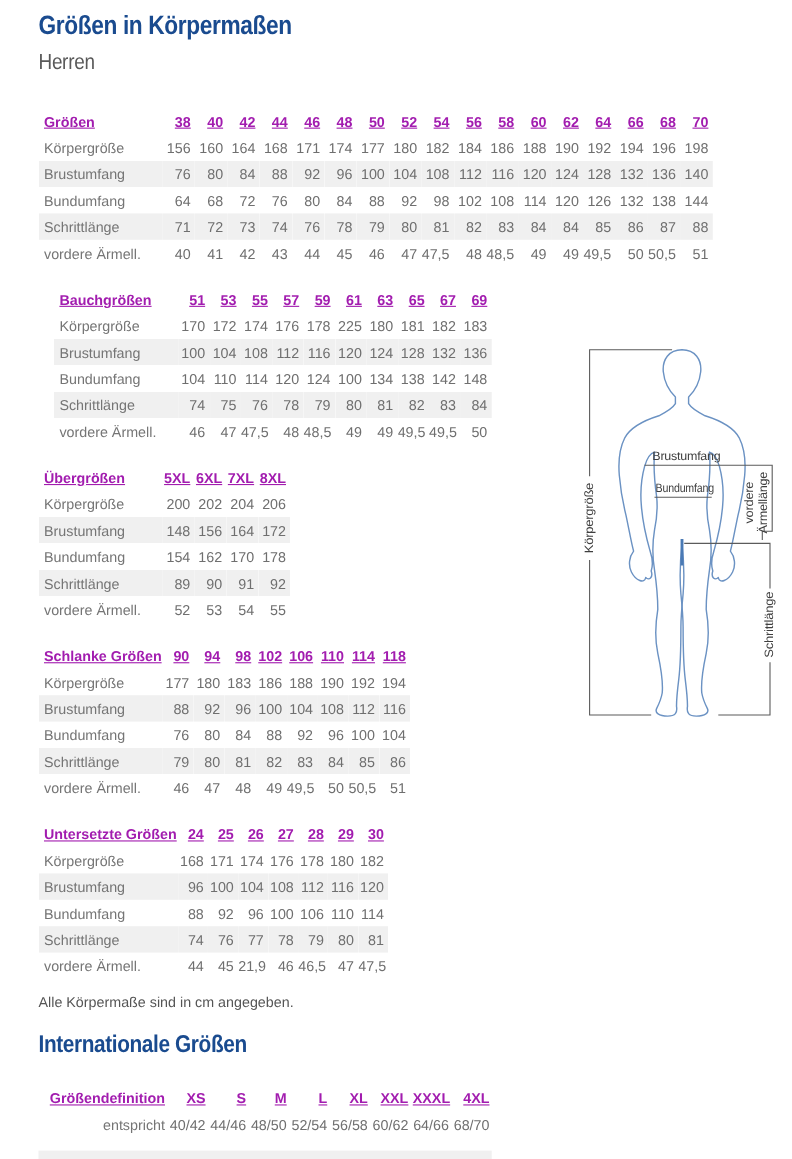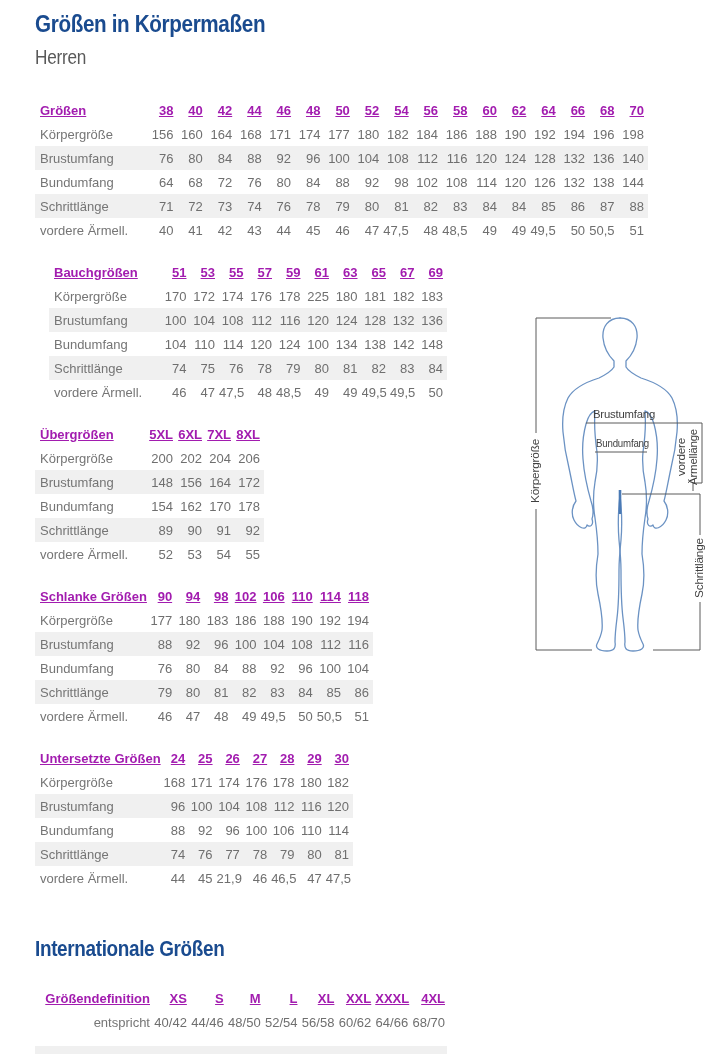--- a/index.html
+++ b/index.html
@@ -501,20 +501,21 @@
               <td>56/58</td>
               <td>60/62</td>
               <td>64/66</td>
               <td>68/70</td>
             </tr>
           </tbody>
         </table>
       </div>
     </div>
 
+  <div class="note">Alle Körpermaße sind in cm angegeben.</div>
 
   <h1 class="h2">Internationale Größen</h1>
 
   <div class="bottom-stripe"></div>
 
   <svg class="diagram" viewBox="0 0 200 355">
 
     <path id="bodyhalf" class="bodyline" d="
       M97,13
       C109,13 115,22 114,33

